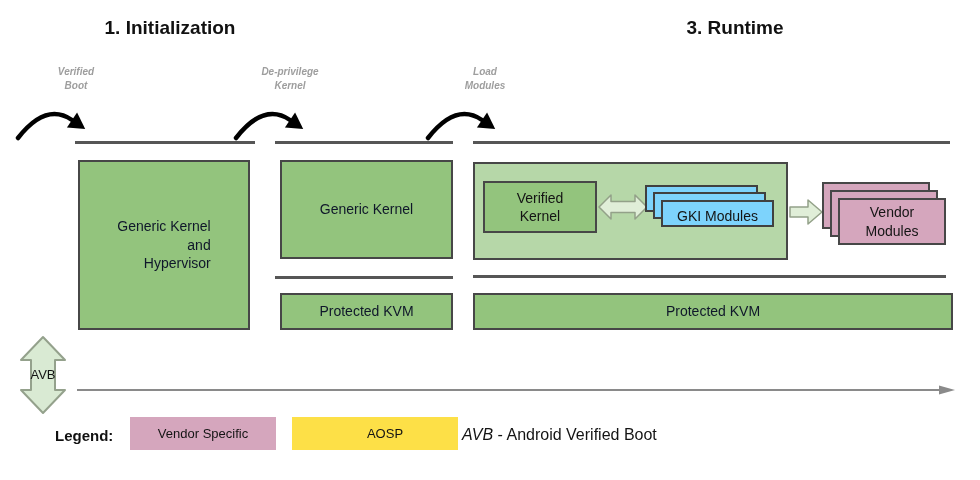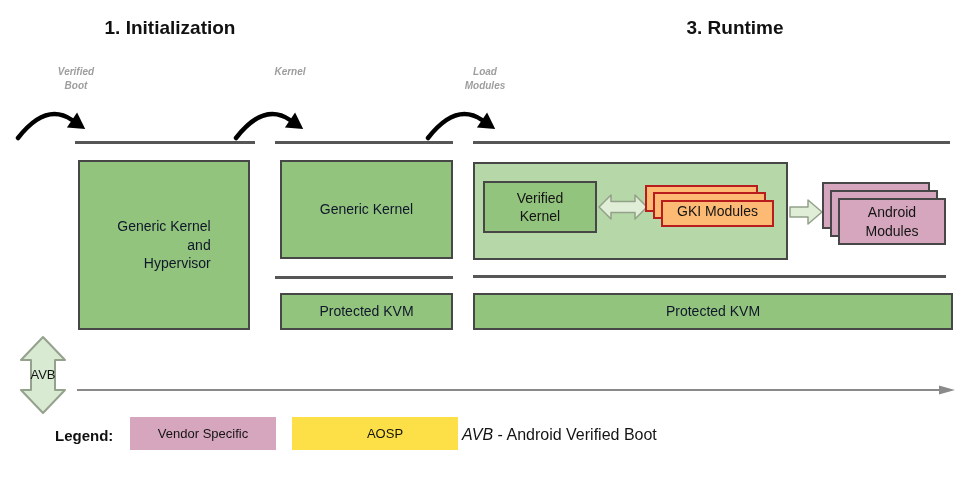--- a/index.html
+++ b/index.html
@@ -5,21 +5,21 @@
   html,body{margin:0;padding:0;background:#ffffff;}
   body{font-family:"Liberation Sans", sans-serif; color:#1a1a1a;}
   .canvas{position:relative;width:980px;height:480px;background:#ffffff;overflow:hidden;}
   .abs{position:absolute;}
   .phase-title{font-size:19px;font-weight:bold;color:#111;text-align:center;}
   .trans-label{font-size:10px;font-weight:bold;font-style:italic;color:#9e9e9e;text-align:center;line-height:1.4;}
   .rail{height:3px;background:#565656;}
   .gbox{background:#93c47d;border:2px solid #474747;display:flex;align-items:center;justify-content:center;text-align:center;box-sizing:border-box;}
   .gbox .txt{font-size:14px;line-height:1.35;color:#0f172a;text-align:right;}
   .container-box{background:#b6d7a8;border:2px solid #474747;box-sizing:border-box;}
-  .stackbox{background:#fdba74;border:2px solid #b91c1c;box-sizing:border-box;display:flex;align-items:flex-start;justify-content:center;}
+  .stackbox{background:#7dd3fc;border:2px solid #404040;box-sizing:border-box;display:flex;align-items:flex-end;justify-content:center;}
   .pinkbox{background:#d5a6bd;border:2px solid #474747;box-sizing:border-box;display:flex;align-items:center;justify-content:center;text-align:center;}
   .smalltxt{font-size:14px;line-height:1.3;color:#141414;}
   .avb-label{font-size:13px;color:#141414;font-weight:normal;}
   .axis-label{font-size:14px;font-weight:bold;font-style:italic;color:#9e9e9e;text-align:right;}
   .legend-title{font-size:15px;font-weight:bold;color:#111;}
   .legend-chip{display:flex;align-items:center;justify-content:center;font-size:13px;color:#141414;}
   .legend-note{font-size:16px;color:#141414;}
   .legend-note .term{font-style:italic;}
   svg{display:block;}
 </style>
@@ -29,20 +29,21 @@
 <div class="canvas">
 
   <div class="abs phase-title" style="left:80px;top:17px;width:180px;">1. Initialization</div>
   <div class="abs phase-title" style="left:655px;top:17px;width:160px;">3. Runtime</div>
 
   <div class="abs trans-label" style="left:26px;top:65px;width:100px;">
     <div>Verified</div>
     <div>Boot</div>
   </div>
   <div class="abs trans-label" style="left:230px;top:65px;width:120px;">
+    <div>De-privilege</div>
     <div>Kernel</div>
   </div>
   <div class="abs trans-label" style="left:425px;top:65px;width:120px;">
     <div>Load</div>
     <div>Modules</div>
   </div>
 
   <div class="abs" style="left:14px;top:100px;">
     <svg width="80" height="44" viewBox="0 0 80 44">
       <path d="M4,38 Q32,2 58,20" fill="none" stroke="#000" stroke-width="4.5" stroke-linecap="round"></path>
@@ -106,21 +107,21 @@
   <div class="abs" style="left:789px;top:198px;">
     <svg width="34" height="28" viewBox="0 0 34 28">
       <polygon points="1,9 19,9 19,2 33,14 19,26 19,19 1,19" fill="#e0eed8" stroke="#93a189" stroke-width="1.5" stroke-linejoin="round"></polygon>
     </svg>
   </div>
 
   <div class="abs pinkbox" style="left:822px;top:182px;width:108px;height:47px;"></div>
   <div class="abs pinkbox" style="left:830px;top:190px;width:108px;height:47px;"></div>
   <div class="abs pinkbox" style="left:838px;top:198px;width:108px;height:47px;">
     <div class="smalltxt">
-      <div>Android</div>
+      <div>Vendor</div>
       <div>Modules</div>
     </div>
   </div>
 
   <div class="abs rail" style="left:473px;top:275px;width:473px;"></div>
   <div class="abs gbox" style="left:473px;top:293px;width:480px;height:37px;">
     <div class="txt">Protected KVM</div>
   </div>
 
   <div class="abs" style="left:15px;top:335px;width:56px;height:80px;">

